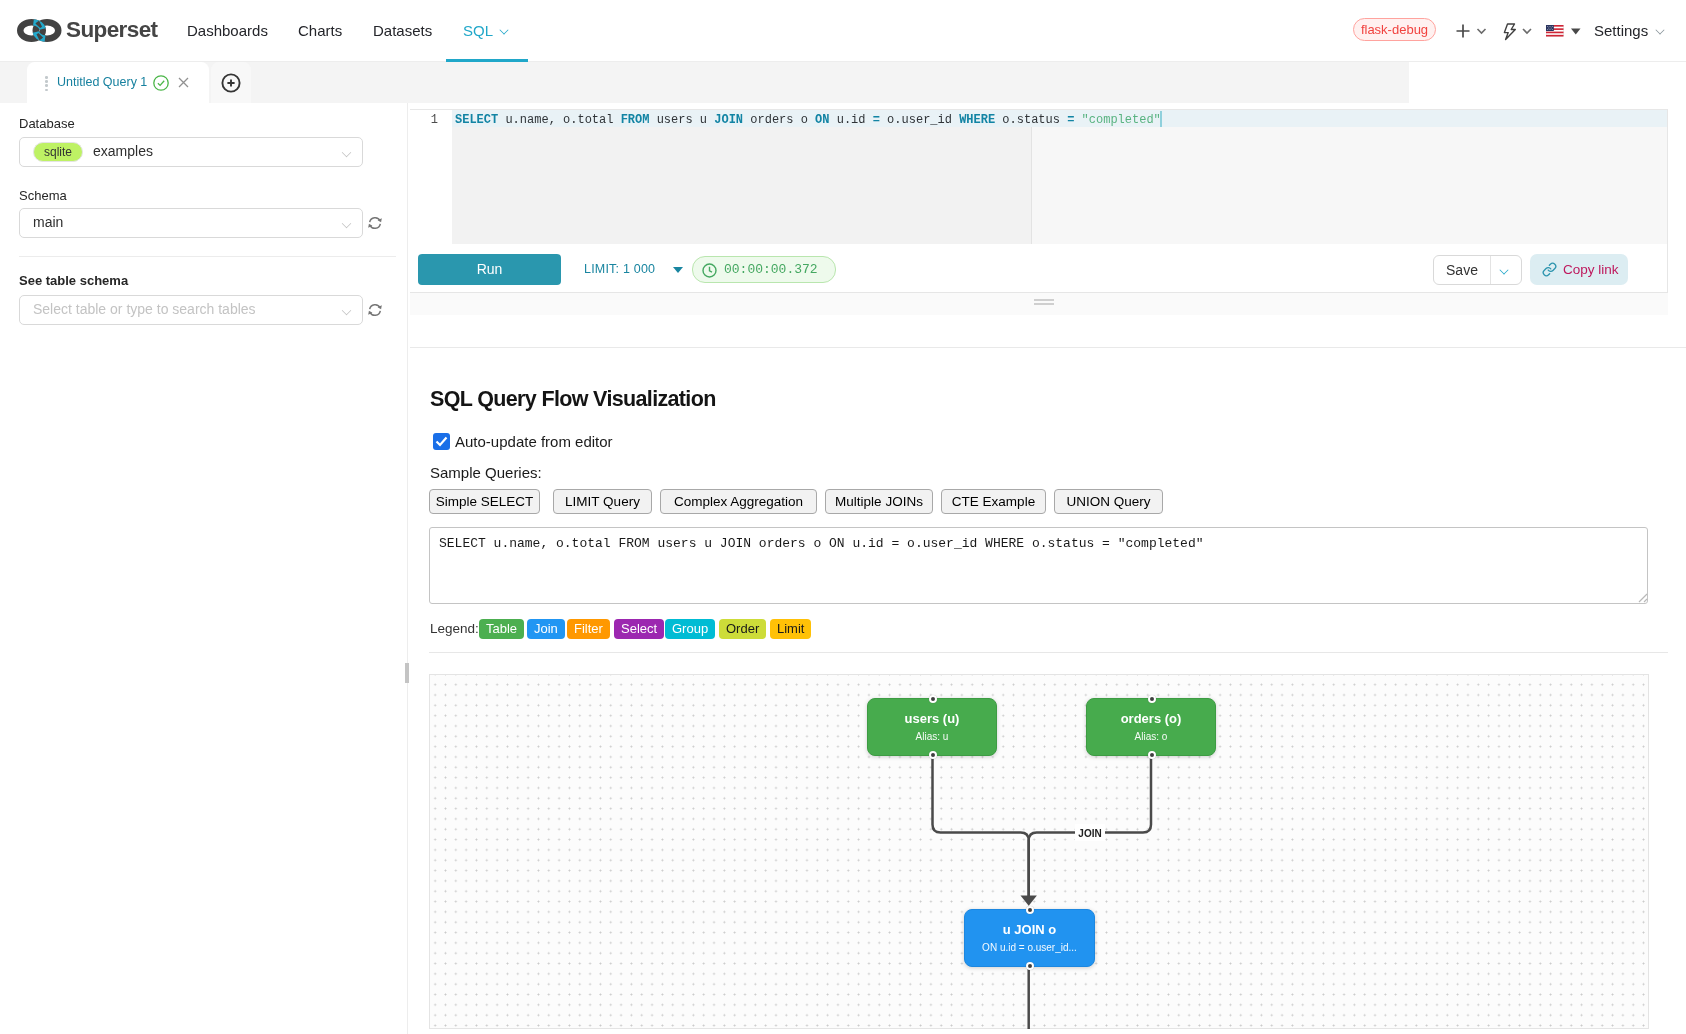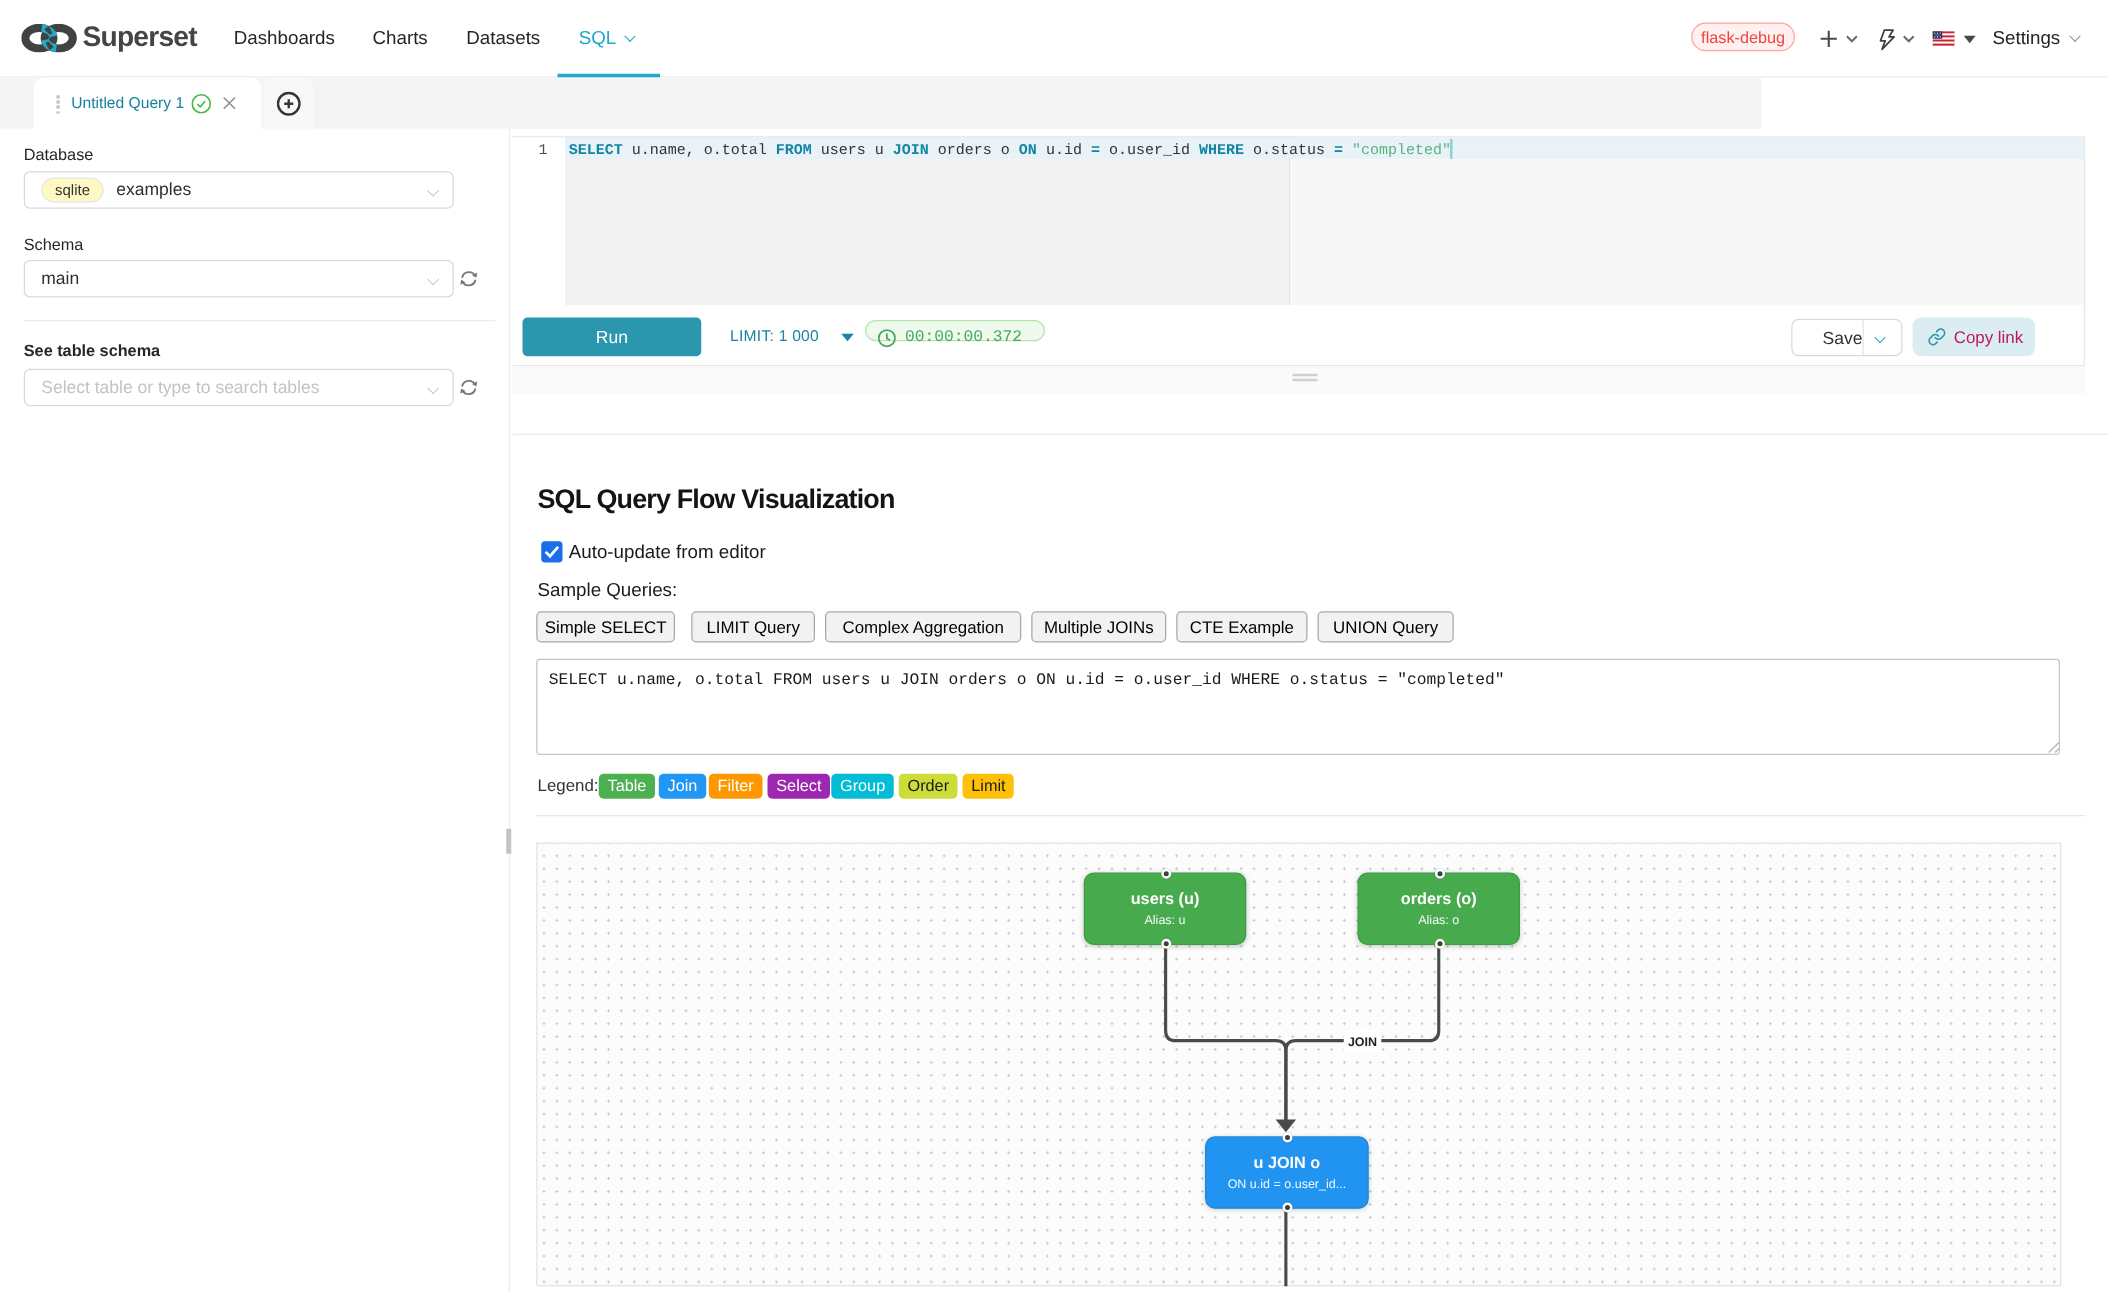--- a/index.html
+++ b/index.html
@@ -37,21 +37,21 @@
 
 
 .sidebar { position:absolute; left:0; top:103px; width:408px; height:931px; background:#fff;
   border-right:1px solid #ededed; }
 .sb-label { position:absolute; left:19px; font-size:13px; color:#262626; }
 .sb-select { position:absolute; left:19px; width:344px; height:30px; background:#fff;
   border:1px solid #d9d9d9; border-radius:5px; }
 .sb-chev { position:absolute; right:11px; top:10px; width:9px; height:9px;
   border-right:1.4px solid #bfbfbf; border-bottom:1.4px solid #bfbfbf; transform:rotate(45deg) scale(0.75); }
 .sqlite-pill { position:absolute; left:13px; top:4px; height:20px; line-height:19px; padding:0 10px;
-  background:#fef9c3; border:1px solid #e4e4e4; border-radius:10px; font-size:12px; color:#333; }
+  background:#bef264; border:1px solid #e4e4e4; border-radius:10px; font-size:12px; color:#333; }
 .sb-divider { position:absolute; left:19px; top:153px; width:377px; height:1px; background:#ececec; }
 .pane-grip { position:absolute; left:405px; top:560px; width:4px; height:20px; background:#c4c4c4; }
 
 
 .editor { position:absolute; left:410px; top:109px; width:1258px; height:135px; background:#f2f2f2;
   border-top:1px solid #e7e7e7; border-right:1px solid #e6e6e6; font-family:"Liberation Mono", monospace; font-size:12px; }
 .gutter { position:absolute; left:0; top:0; width:42px; height:134px; background:#fff; }
 .gutter .ln { position:absolute; right:14px; top:2px; color:#4c4c4c; line-height:17px; }
 .ed-right { position:absolute; left:621px; top:0; right:0; height:134px; background:#f7f7f7;
   border-left:1px solid #e3e3e3; }
@@ -61,26 +61,26 @@
 .cursor { position:absolute; left:750px; top:1px; width:2px; height:16px; background:#8fd0dc; }
 
 
 .toolbar { position:absolute; left:410px; top:244px; width:1258px; height:49px; background:#fff;
   border-bottom:1px solid #e6e6e6; border-right:1px solid #e6e6e6; }
 .runbtn { position:absolute; left:8px; top:10px; width:143px; height:31px; background:#2a97ae;
   border-radius:4px; color:#fff; font-size:14px; text-align:center; line-height:31px; }
 .limit { position:absolute; left:174px; top:18px; font-size:12.5px; color:#1985a0; letter-spacing:0.2px; }
 .limit-caret { position:absolute; left:263px; top:23px; width:0; height:0;
   border-left:5.5px solid transparent; border-right:5.5px solid transparent; border-top:6.5px solid #1985a0; }
-.timer { position:absolute; left:282px; top:12px; height:17px; padding:0 17px 0 31px; background:#eefaec;
+.timer { position:absolute; left:282px; top:12px; height:27px; padding:0 17px 0 31px; background:#eefaec;
   border:1px solid #b9e6ae; border-radius:13px; color:#45a861; font-family:"Liberation Mono",monospace;
   font-size:13px; line-height:25px; }
 .savebtn { position:absolute; left:1023px; top:11px; width:89px; height:30px; background:#fff;
   border:1px solid #d9d9d9; border-radius:6px; }
-.savebtn .txt { position:absolute; left:0; top:0; width:57px; height:28px; text-align:right;
+.savebtn .txt { position:absolute; left:0; top:0; width:57px; height:28px; text-align:center;
   line-height:28px; font-size:14px; color:#333; border-right:1px solid #e3e3e3; }
 .copylink { position:absolute; left:1120px; top:10px; width:98px; height:31px; background:#dcedf2;
   border-radius:7px; color:#be185d; font-size:13.5px; line-height:31px; }
 
 
 .strip { position:absolute; left:410px; top:293px; width:1258px; height:22px; background:#fafafa; }
 .grip-h { position:absolute; left:624px; top:6px; width:20px; height:1.5px; background:#cfcfcf; }
 .tabsrow { position:absolute; left:410px; top:312px; width:1276px; height:36px; background:transparent; }
 .rtab { position:absolute; top:0; height:34px; background:#f7f7f7; border:1px solid #e2e2e2;
   border-radius:8px 8px 0 0; font-size:14px; color:#2c2f33; text-align:center; line-height:32px; }

